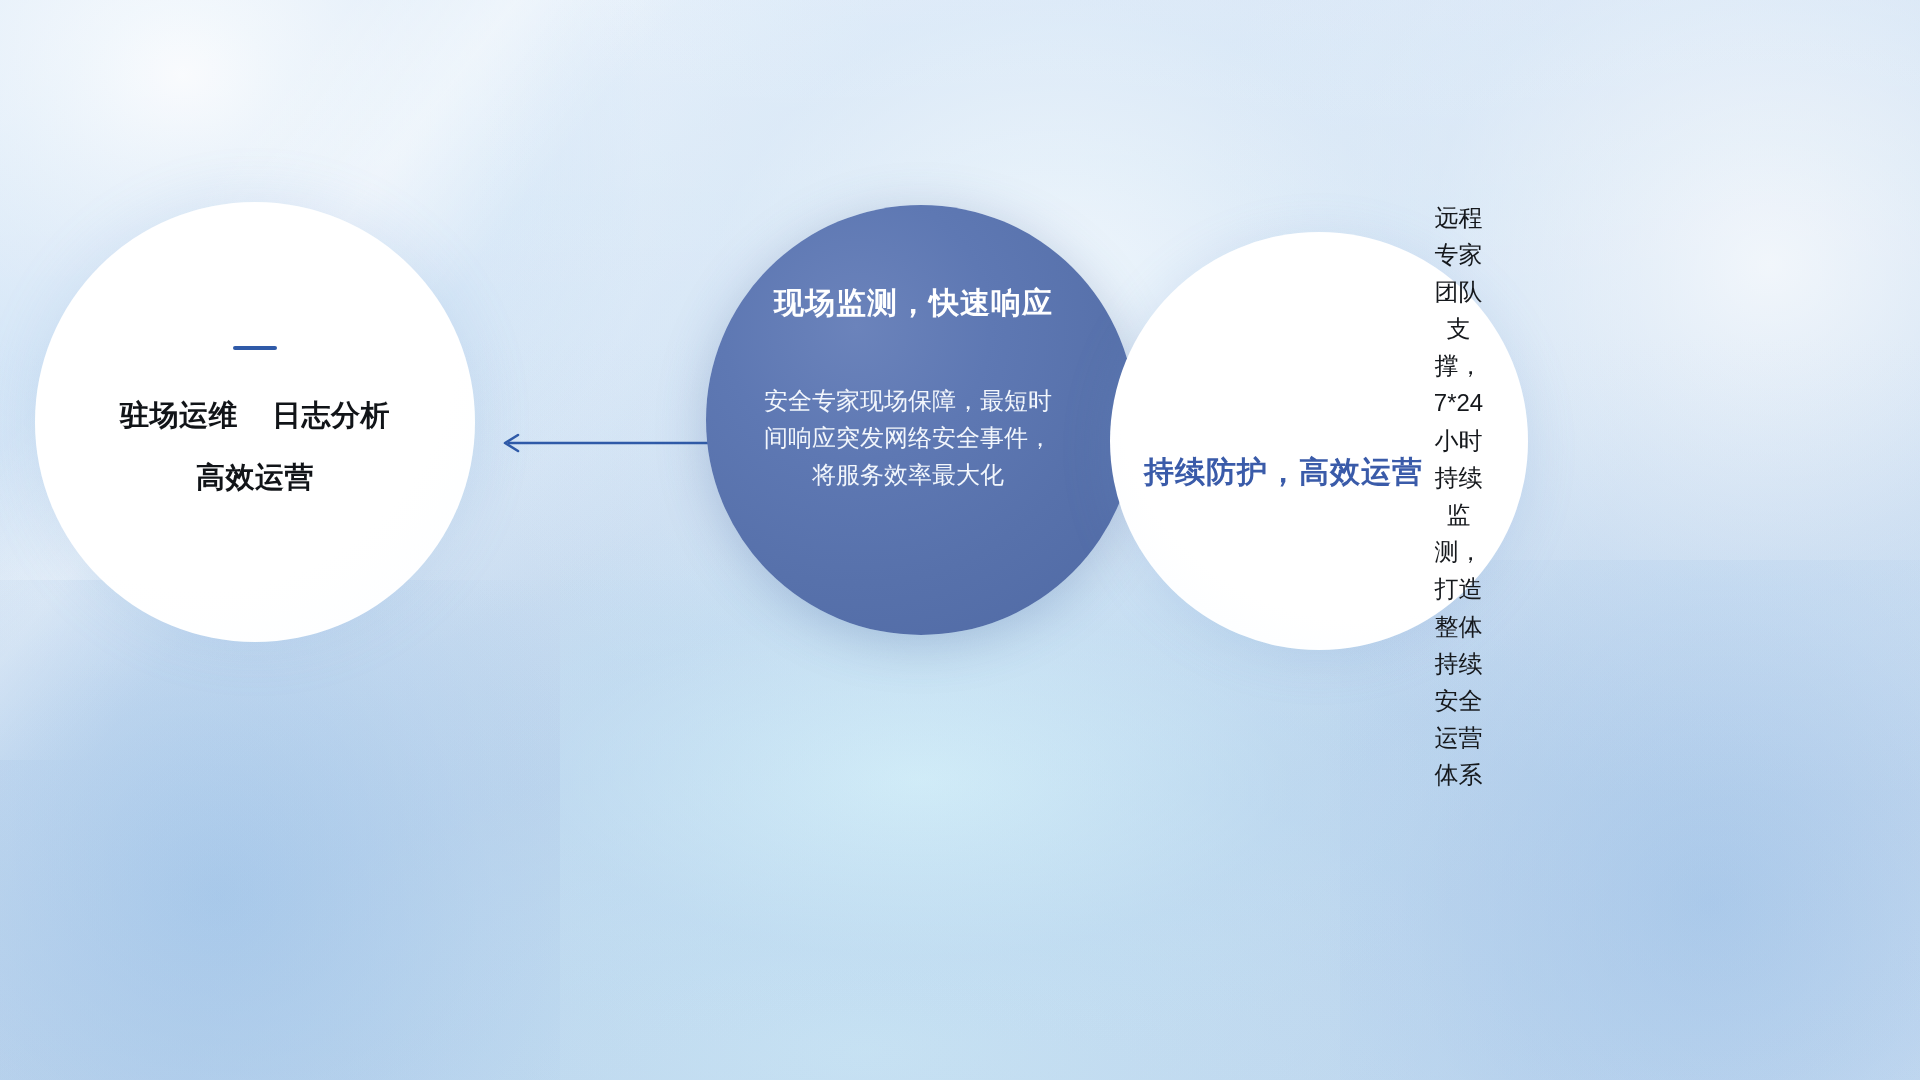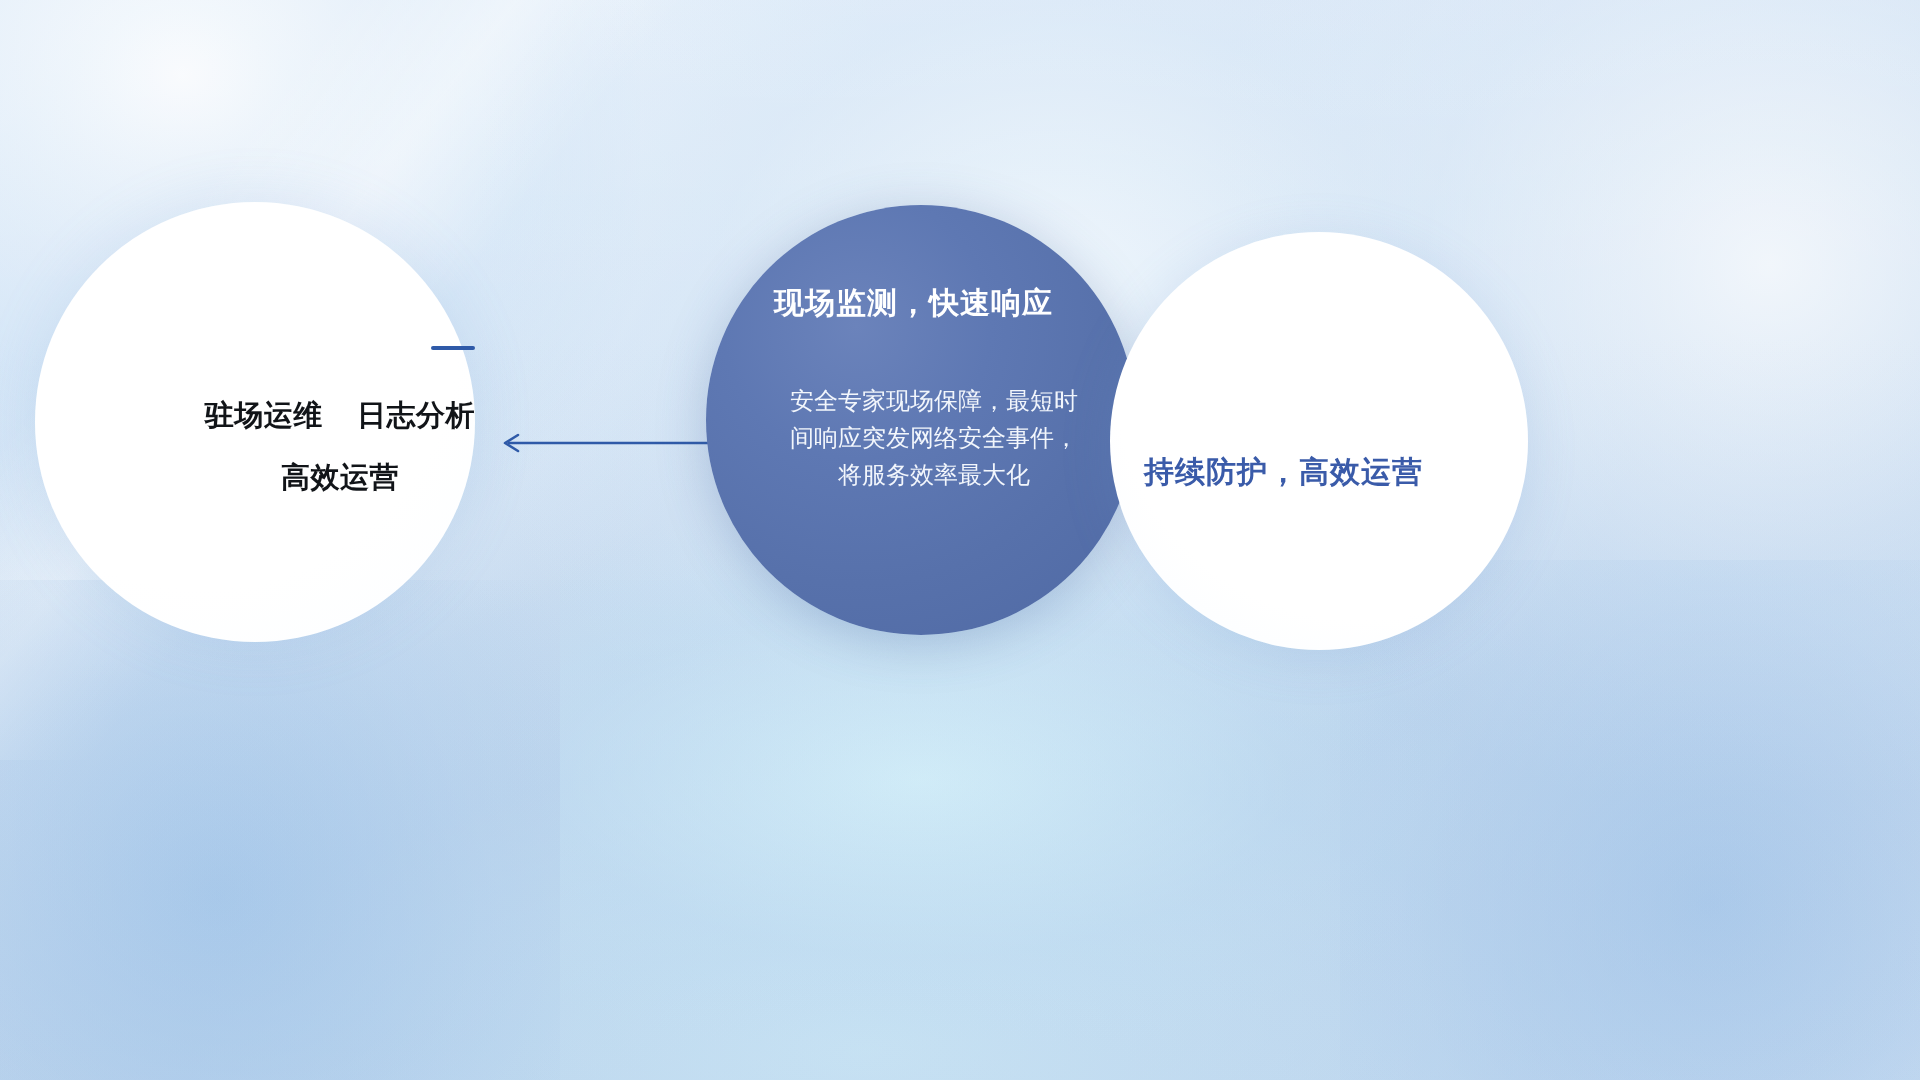--- a/index.html
+++ b/index.html
@@ -57,21 +57,21 @@
     background:linear-gradient(180deg, rgba(255,255,255,.10) 0%, rgba(255,255,255,0) 30%, rgba(150,185,225,.10) 100%);
   }
 
   
   .circle { position:absolute; border-radius:50%; }
 
   #circle-left {
     left:35px; top:202px; width:440px; height:440px;
     background:radial-gradient(circle at 38% 30%, #ffffff 0%, #ffffff 62%, #fdfeff 82%, #f7fbff 100%);
     box-shadow:0 0 60px rgba(120,160,210,.16);
-    display:flex; flex-direction:column; align-items:flex-end; justify-content:center;
+    display:flex; flex-direction:column; align-items:center; justify-content:center;
   }
   #accent-dash {
     width:44px; height:4px; background:#2f5aa8; border-radius:2px;
     margin-bottom:46px;
   }
   .left-lines { display:flex; flex-direction:column; align-items:center; gap:22px; }
   .left-line {
     font-size:29px; font-weight:700; color:#111418; letter-spacing:.5px;
     white-space:pre;
   }
@@ -84,21 +84,21 @@
     padding:78px 42px 0 42px;
     z-index:3;
     gap:16px;
   }
   #mid-title {
     font-size:30px; font-weight:700; color:#ffffff; letter-spacing:1px;
     white-space:nowrap; margin-left:26px;
   }
   #mid-body {
     margin-top:42px; font-size:24px; line-height:1.55; color:#f2f6fc;
-    text-align:center; font-weight:400; width:300px; margin-left:36px;
+    text-align:center; font-weight:400; width:300px; margin-left:10px;
   }
 
   #circle-right {
     left:1110px; top:232px; width:418px; height:418px;
     background:radial-gradient(circle at 60% 34%, #ffffff 0%, #ffffff 66%, #fbfdff 86%, #f4f9ff 100%);
     box-shadow:0 8px 50px rgba(110,150,205,.18);
     display:flex; flex-direction:row; align-items:center;
     padding:62px 34px 0 34px;
     z-index:4;
   }
@@ -143,13 +143,14 @@
   </div>
 </div>
 
 <div class="circle" id="circle-mid">
   <div id="mid-title">现场监测，快速响应</div>
   <div id="mid-body">安全专家现场保障，最短时间响应突发网络安全事件，将服务效率最大化</div>
 </div>
 
 <div class="circle" id="circle-right">
   <div id="right-title">持续防护，高效运营</div>
+  <div id="right-body">远程专家团队支撑，7*24小时持续监测，打造整体持续安全运营体系</div>
 </div>
 
 </body></html>

